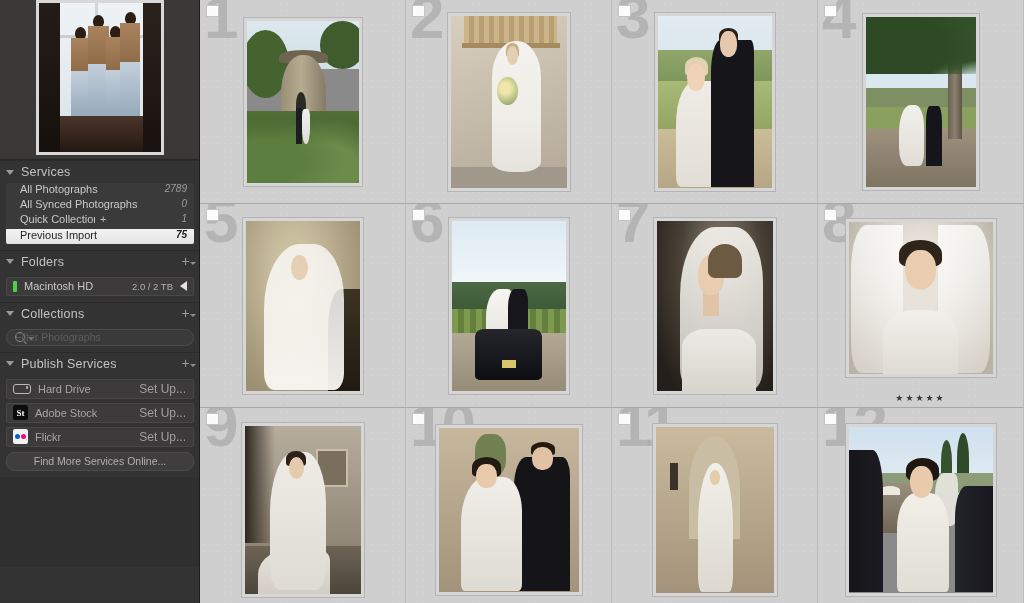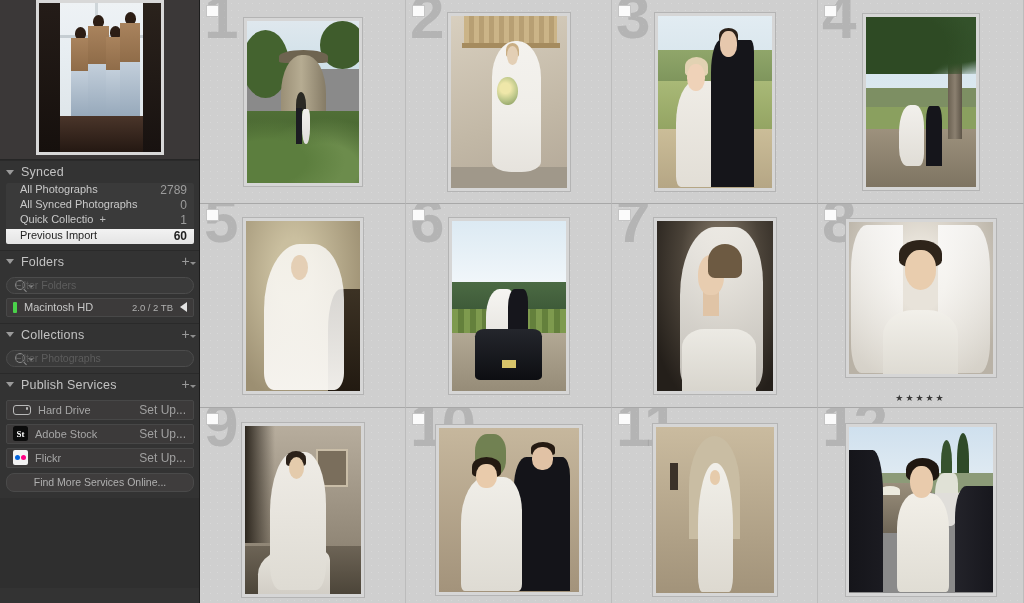--- a/index.html
+++ b/index.html
@@ -117,21 +117,21 @@
   .cat-list { background:#3a3a3a; border-radius:2px; overflow:hidden; }
   .cat-row {
     display:flex; align-items:flex-start;
     height:15.2px;
     padding: 0 7px 0 14px;
     font-size: 11px;
     color: #c9c9c9;
     box-sizing: border-box;
   }
   .cat-row .label { flex:1; white-space:nowrap; overflow:hidden; }
-  .cat-row .count { color:#9c9c9c; font-size:12px; }
+  .cat-row .count { color:#9c9c9c; font-size:10px;font-style:italic; }
   .cat-row .qplus { color:#bdbdbd; margin-left:5px; }
   .cat-row.selected {
     background: linear-gradient(180deg,#f2f2f2,#e4e4e4);
     color:#1f1f1f;
   }
   .cat-row.selected .count { color:#1f1f1f; font-weight:bold; }
 
   
   .filterbox {
     height: 17px;
@@ -496,56 +496,51 @@
               <div class="head"></div>
                 <div class="top"></div>
                 <div class="dress"></div>
             </div>
           </div>
         </div>
       </div>
 
       <div class="panel-header">
         <span class="tri"></span>
-        <span class="ptitle">Synced</span>
+        <span class="ptitle">Services</span>
       </div>
       <div class="panel-body">
         <div class="cat-list">
           <div class="cat-row">
             <span class="label">All Photographs</span>
             <span class="count">2789</span>
           </div>
           <div class="cat-row">
             <span class="label">All Synced Photographs</span>
             <span class="count">0</span>
           </div>
           <div class="cat-row">
             <span class="label">Quick Collection</span>
             <span class="qplus">+</span>
             <span class="label"></span>
             <span class="count">1</span>
           </div>
           <div class="cat-row selected">
             <span class="label">Previous Import</span>
-            <span class="count">60</span>
+            <span class="count">75</span>
           </div>
         </div>
       </div>
 
       <div class="panel-header">
         <span class="tri"></span>
         <span class="ptitle">Folders</span>
         <span class="plus">+</span>
       </div>
       <div class="panel-body">
-        <div class="filterbox">
-          <span class="mag"></span>
-          <span class="dn"></span>
-          <span class="ph">Filter Folders</span>
-        </div>
         <div class="volume">
           <span class="vbar"></span>
           <span class="vname">Macintosh HD</span>
           <span class="vsize">2.0 / 2 TB</span>
           <span class="vtri"></span>
         </div>
       </div>
 
       <div class="panel-header">
         <span class="tri"></span>

